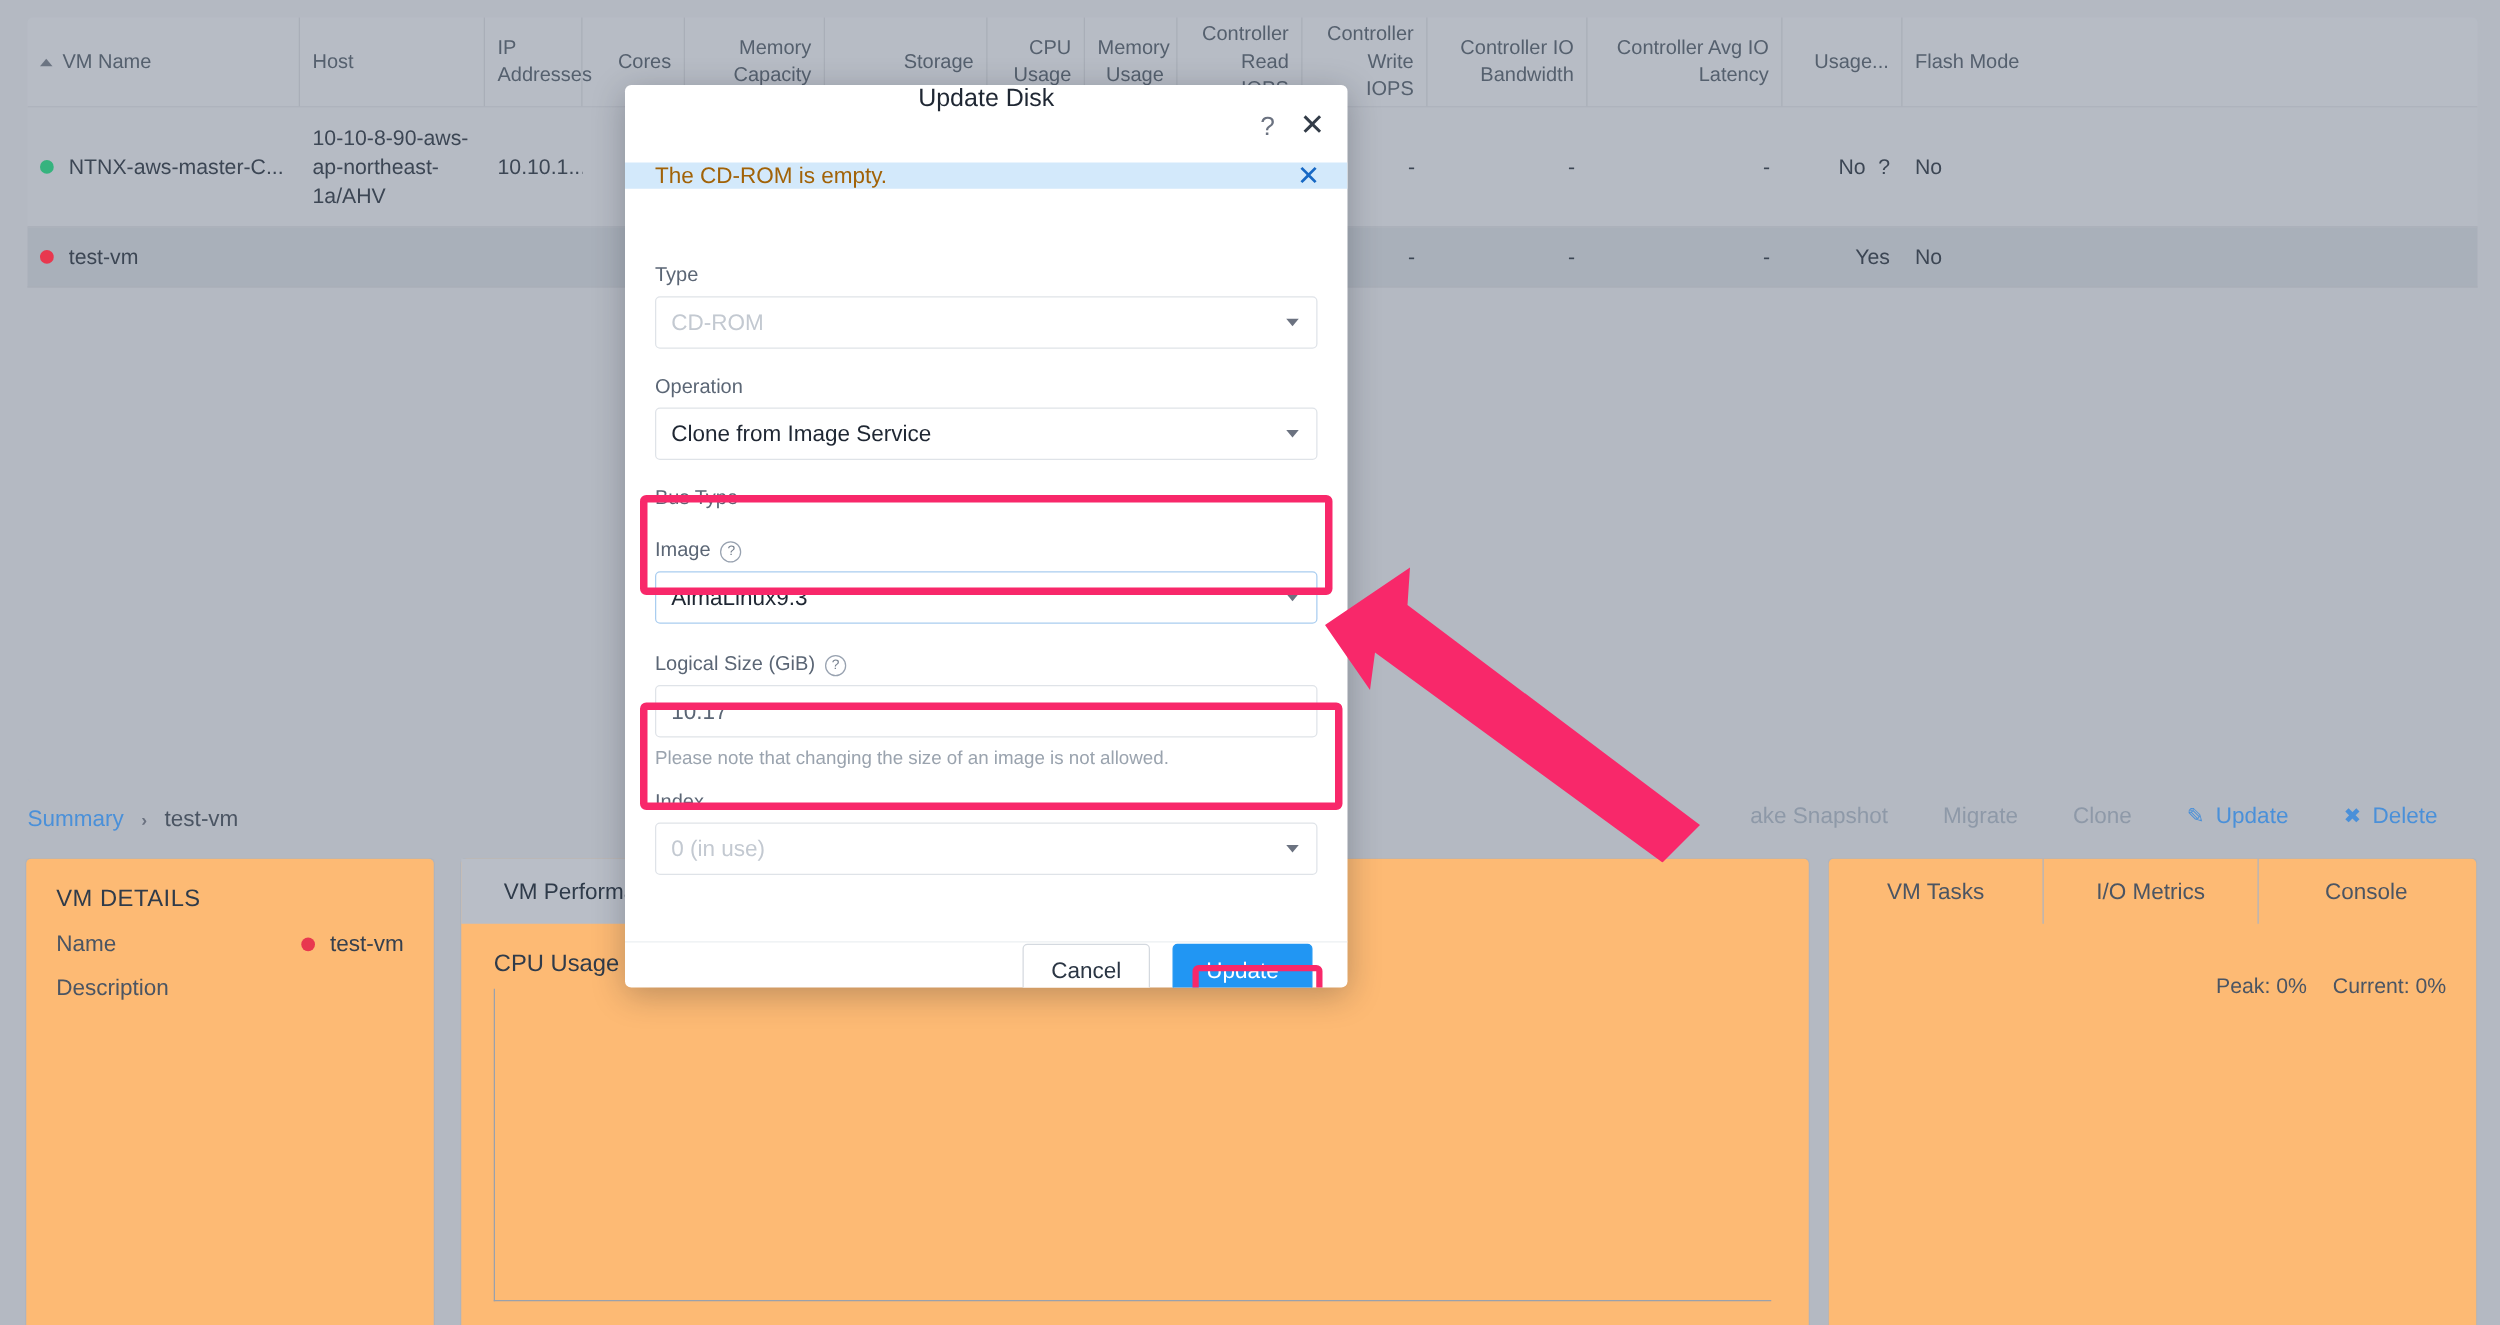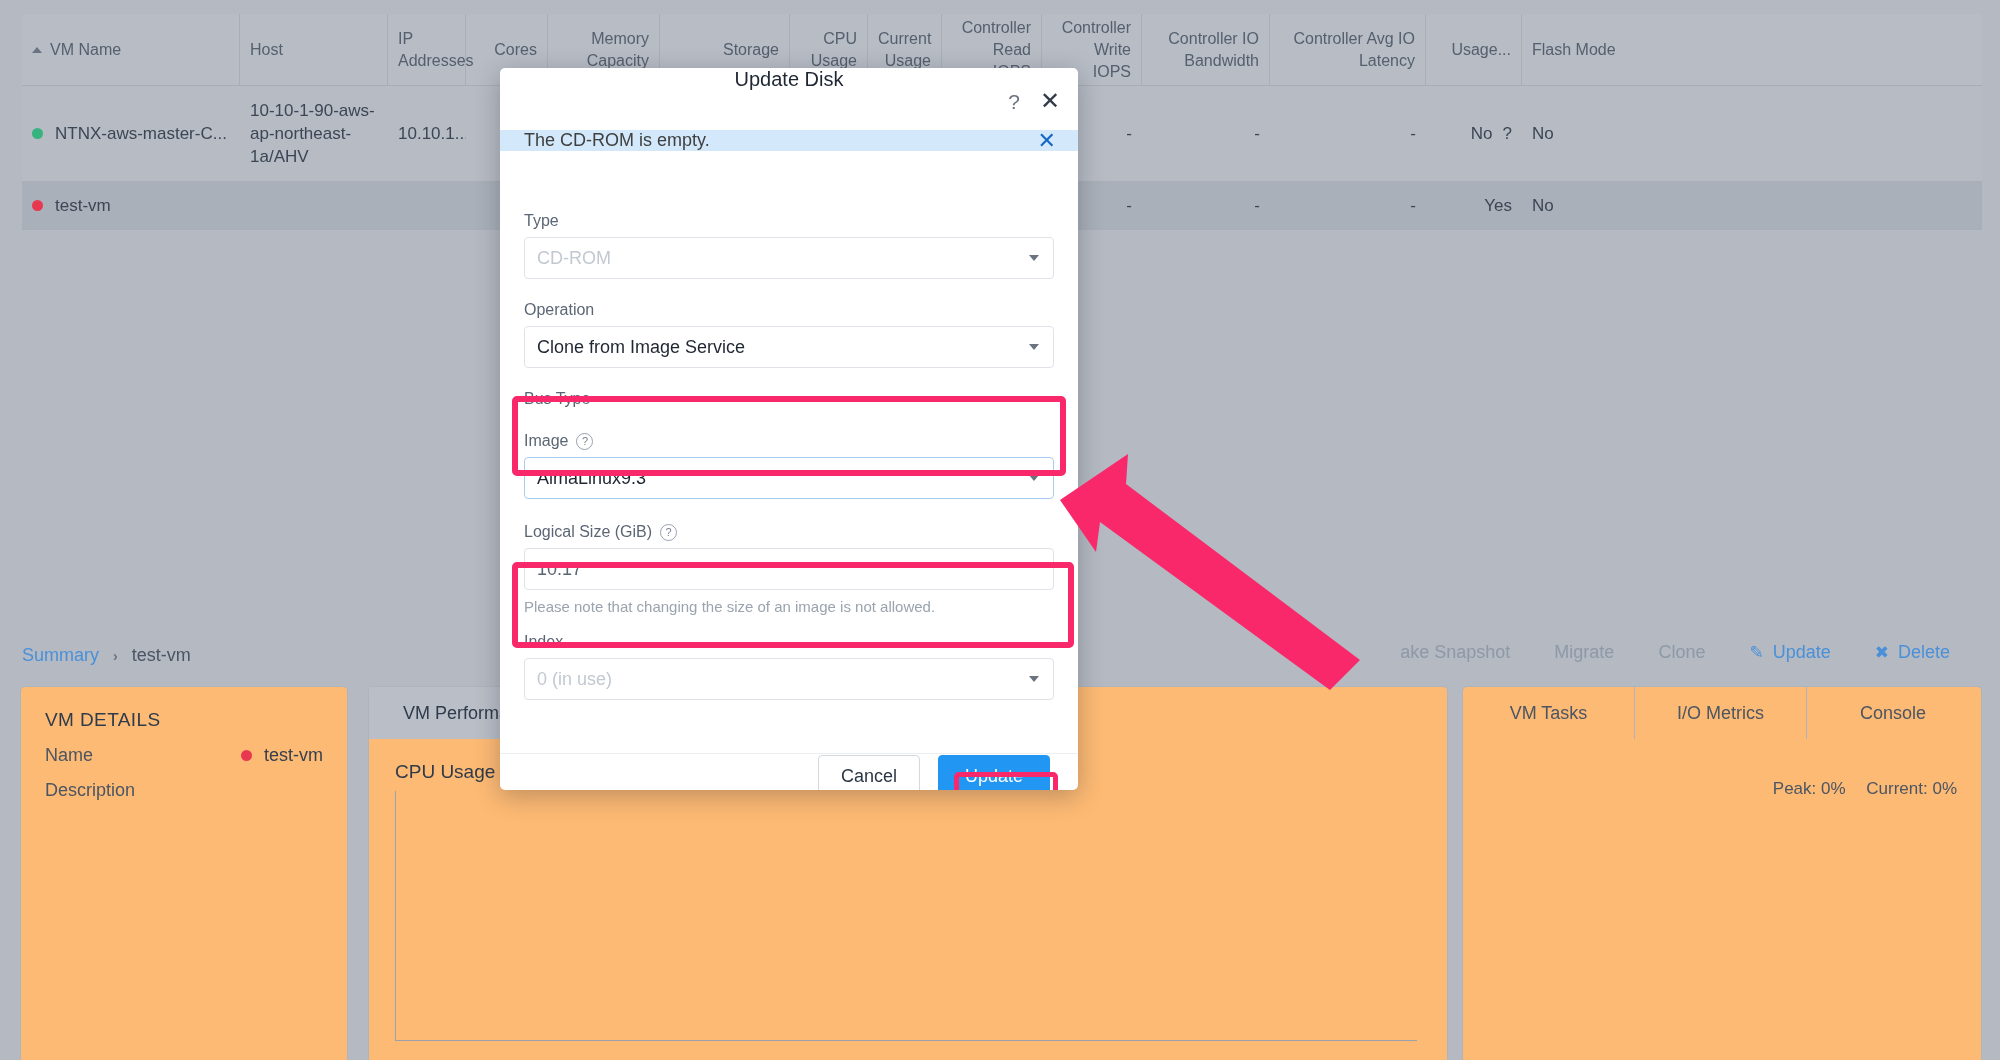--- a/index.html
+++ b/index.html
@@ -103,21 +103,21 @@
   .modal-head { height: 66px; position: relative; display: flex; align-items: center; justify-content: center; }
   .modal-title { font-size: 20px; color: #1f2733; }
   .head-icons { position: absolute; right: 18px; top: 0; height: 66px; display: flex; align-items: center; gap: 20px; }
   .head-ico { font-size: 21px; color: #6b7280; cursor: pointer; line-height: 1; }
   .head-ico.close { font-size: 24px; color: #333c48; }
 
   .info-banner {
     background: #d3e9fb; height: 58px; display: flex; align-items: center;
     padding: 0 24px; position: relative;
   }
-  .info-text { font-size: 18px; color: #404040; }
+  .info-text { font-size: 18px; color: #a16207; }
   .info-close { position: absolute; right: 22px; font-size: 22px; color: #1768c4; cursor: pointer; line-height: 1; }
 
   .modal-body { flex: 1; padding: 22px 24px 0 24px; position: relative; }
   .field { margin-bottom: 14px; position: relative; }
   .field-label { font-size: 16px; color: #5b6675; margin-bottom: 7px; display: flex; align-items: center; }
   .help-ico {
     display: inline-flex; align-items: center; justify-content: center;
     width: 17px; height: 17px; border-radius: 50%; border: 1.4px solid #98a2b0;
     color: #78828f; font-size: 11px; margin-left: 8px; line-height: 1;
   }
@@ -186,21 +186,21 @@
 Capacity</span>
         </div>
         <div class="th right" style="width:130px">
           <span class="th-inner">Storage</span>
         </div>
         <div class="th right" style="width:78px">
           <span class="th-inner wrapcell">CPU
 Usage</span>
         </div>
         <div class="th right" style="width:74px">
-          <span class="th-inner wrapcell">Current
+          <span class="th-inner wrapcell">Memory
 Usage</span>
         </div>
         <div class="th right" style="width:100px">
           <span class="th-inner wrapcell">Controller
 Read IOPS</span>
         </div>
         <div class="th right" style="width:100px">
           <span class="th-inner wrapcell">Controller
 Write IOPS</span>
         </div>
@@ -220,21 +220,21 @@
 Mode</span>
         </div>
       </div>
 
       <div class="vm-row r1">
         <div class="td" style="width:218px">
           <span class="dot green"></span>
           <span>NTNX-aws-master-C...</span>
         </div>
         <div class="td" style="width:148px">
-          <span class="wrapcell">10-10-1-90-aws-ap-northeast-1a/AHV</span>
+          <span class="wrapcell">10-10-8-90-aws-ap-northeast-1a/AHV</span>
         </div>
         <div class="td" style="width:78px">
           <span>10.10.1....</span>
         </div>
         <div class="td right" style="width:82px">
           <span>1</span>
         </div>
         <div class="td right" style="width:112px"></div>
         <div class="td right" style="width:130px"></div>
         <div class="td right" style="width:78px"></div>

